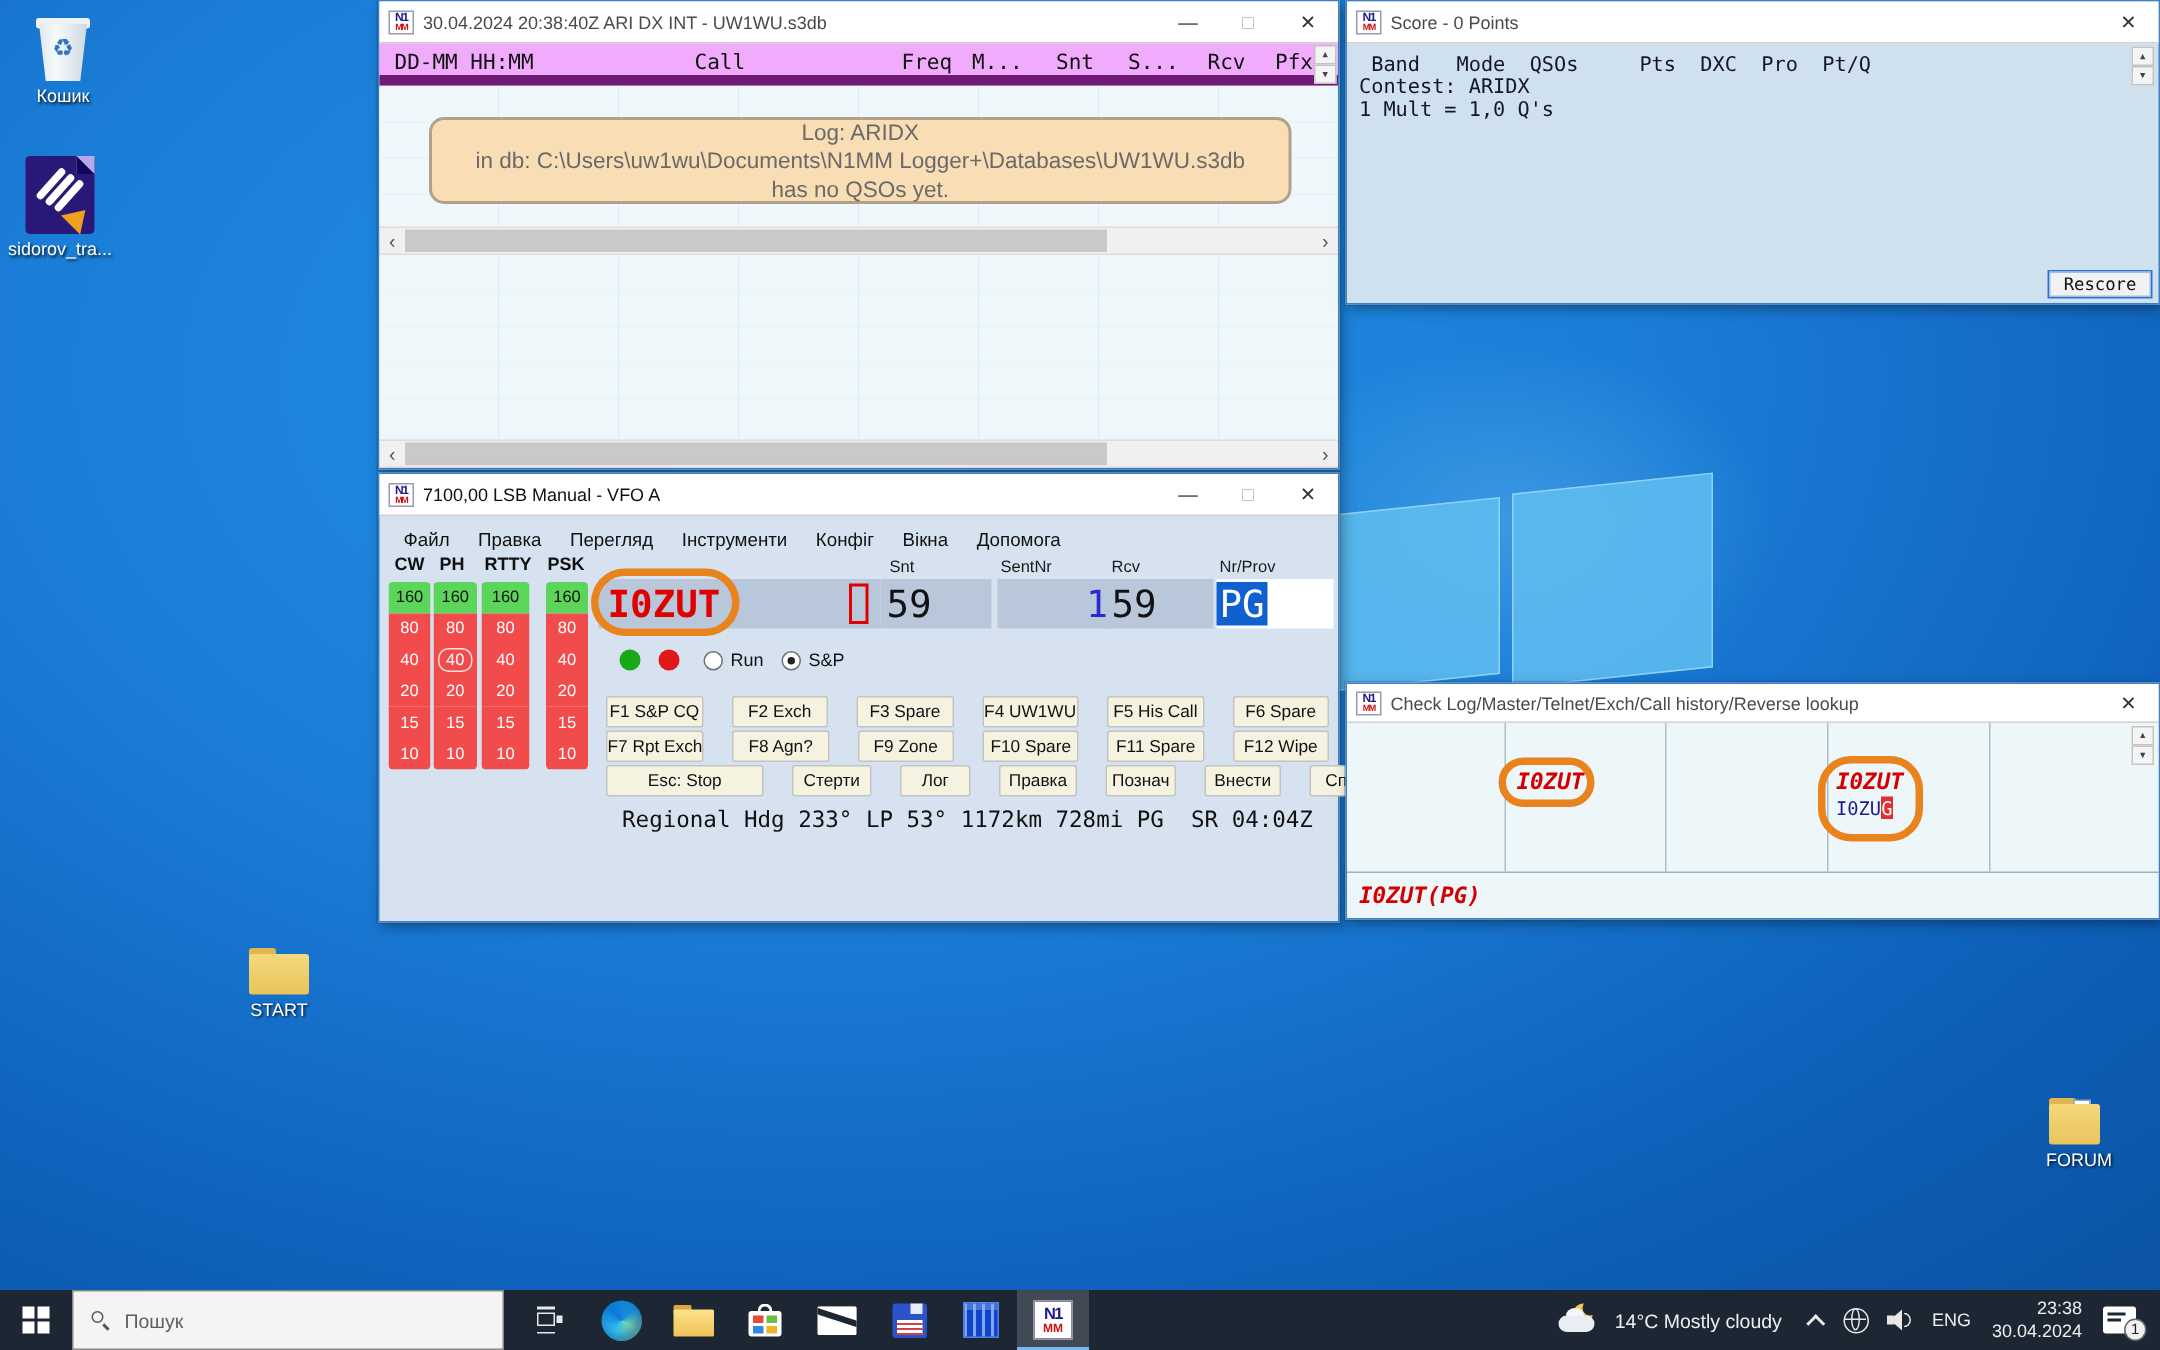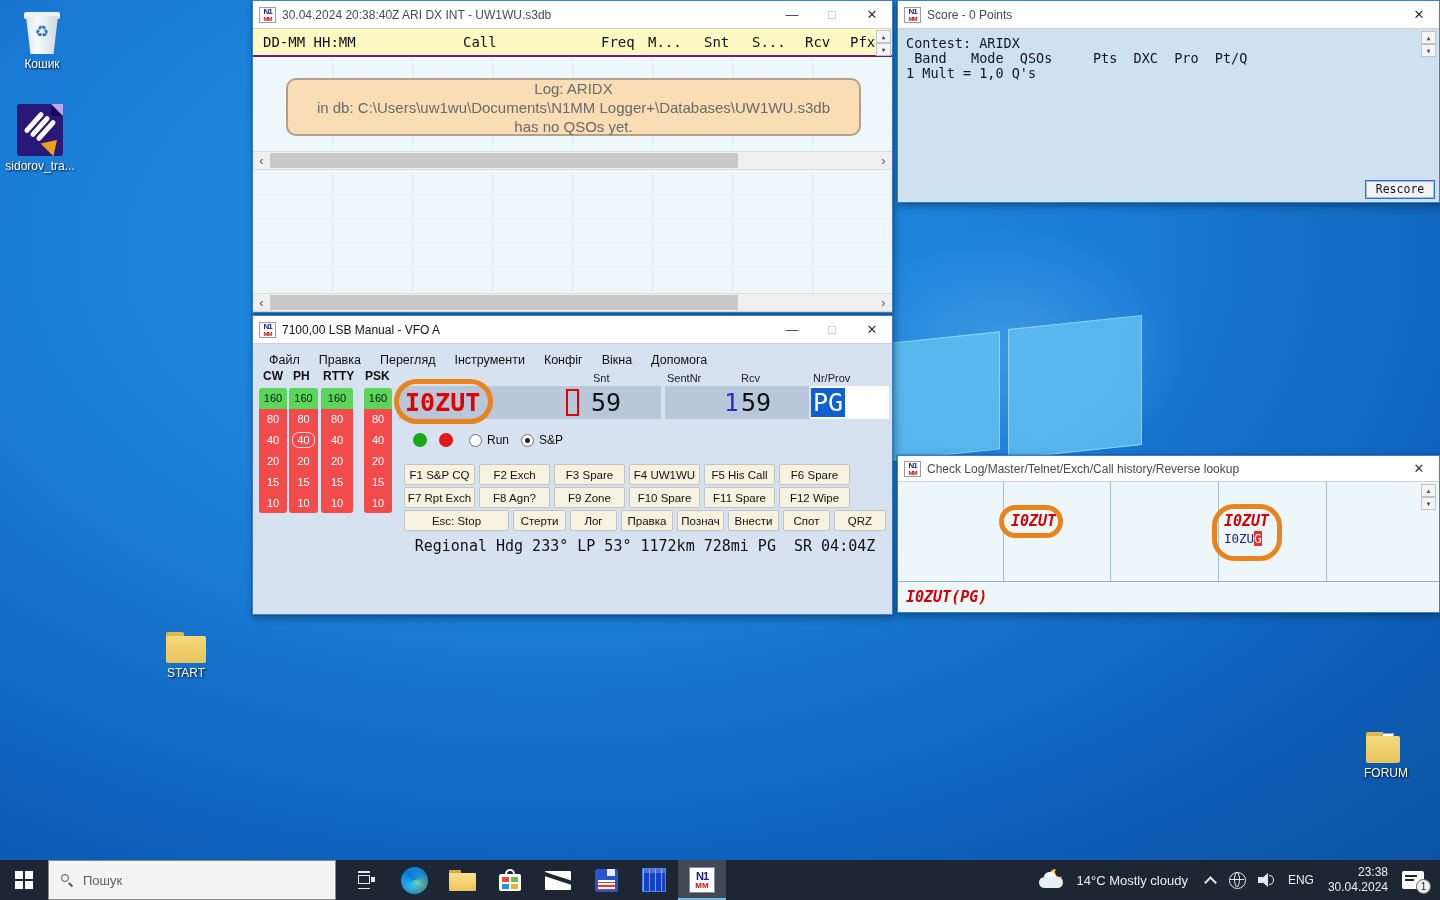--- a/index.html
+++ b/index.html
@@ -21,21 +21,21 @@
   .title-text.dark { color:#111; }
   .cap-btns { margin-left:auto; display:flex; height:100%; }
   .cap-btn { width:40px; height:100%; display:flex; align-items:center; justify-content:center; font-size:13px; color:#333; }
   .cap-btn.dim { color:#b5b5b5; }
   .mini-logo { width:17px; height:16px; background:#fff; border:1px solid #9a9ab0; font-family:"Liberation Sans",sans-serif; font-weight:bold; display:flex; flex-direction:column; align-items:center; justify-content:center; line-height:1; flex:none; }
   .mini-logo .t { font-size:8px; color:#1a1a8c; letter-spacing:-1px; }
   .mini-logo .b { font-size:6px; color:#cc1111; letter-spacing:-1px; }
 
   
   #log-win { left:252px; top:0; width:641px; height:313px; background:#eef7fa; }
-  #log-header { position:relative; height:28px; background:#fef9c3; border-bottom:2px solid #701a75; font-size:14px; color:#111; }
+  #log-header { position:relative; height:28px; background:#f0abfc; border-bottom:7px solid #701a75; font-size:14px; color:#111; }
   #log-header span { position:absolute; top:5px; white-space:pre; }
   .spinner { position:absolute; right:1px; top:1px; width:15px; display:flex; flex-direction:column; }
   .spinner div { height:13px; background:#f4f4f4; border:1px solid #c4c4c4; font-size:6px; color:#444; display:flex; align-items:center; justify-content:center; }
   .gridpane { position:absolute; left:0; width:639px; background:
       repeating-linear-gradient(90deg, transparent 0 79px, #dceef5 79px 80px),
       repeating-linear-gradient(180deg, transparent 0 23px, #e6f3f8 23px 24px), #eef7fa; }
   #msgbox { position:absolute; left:33px; top:20px; width:575px; height:58px; background:#f8ddb5; border:2px solid #b3a08b; border-radius:10px;
       display:flex; flex-direction:column; align-items:center; justify-content:center; color:#6a6a6a; font-size:15px; line-height:19px; }
   .hscroll { position:absolute; left:0; width:639px; height:19px; background:#f0f0f0; border-top:1px solid #dcdcdc; border-bottom:1px solid #dcdcdc; display:flex; align-items:center; }
   .hs-arrow { width:17px; height:100%; display:flex; align-items:center; justify-content:center; color:#555; font-size:13px; }
@@ -57,21 +57,21 @@
   .band-cell.green { background:#5bd65b; color:#111; }
   .band-cell.outl { position:relative; }
   .band-cell.outl::after { content:""; position:absolute; left:3px; right:3px; top:2px; bottom:2px; border:1.5px solid #ffdede; border-radius:7px; }
   .efield { position:absolute; top:70px; height:33px; background:#b9c7da; font-family:"DejaVu Sans Mono",monospace; font-size:25px; color:#111; display:flex; align-items:center; }
   .ann { position:absolute; border:5px solid #e8831d; border-radius:26px; pointer-events:none; }
   #cursor-box { position:absolute; left:313px; top:73px; width:13px; height:27px; border:2px solid #e00000; }
   .dot { position:absolute; top:117px; width:14px; height:14px; border-radius:50%; }
   .radio { position:absolute; top:118px; width:13px; height:13px; border-radius:50%; background:#fff; border:1px solid #707070; }
   .radio .in { position:absolute; left:3px; top:3px; width:5px; height:5px; border-radius:50%; background:#222; }
   .radio-lab { position:absolute; top:117px; font-size:12px; color:#111; }
-  .fk-row { position:absolute; left:151px; width:446px; display:flex; gap:4px; }
+  .fk-row { position:absolute; left:151px; width:482px; display:flex; gap:19px; }
   .fk { height:21px; background:#f6f2e0; border:1px solid #c3c3c3; border-radius:2px; font-size:11.5px; color:#111; display:flex; align-items:center; justify-content:center; flex:1; white-space:nowrap; }
   #info-line { position:absolute; left:151px; top:221px; width:482px; text-align:center; font-size:15px; color:#111; white-space:pre; }
   #entry-status { position:absolute; left:0; bottom:0; width:639px; height:22px; background:#d6e2f0; border-top:1px solid #b0bfd2; font-size:11.5px; color:#111; }
 
   
   #check-win { left:897px; top:455px; width:543px; height:158px; background:#edf7fa; }
   #check-title { height:26px; }
   #check-body { position:relative; height:100px; background:#edf7fa; border-bottom:1px solid #9ab2be; }
   .vdiv { position:absolute; top:0; width:1px; height:100%; background:#a8bfc9; }
   .chk-call { position:absolute; font-family:"DejaVu Sans Mono",monospace; font-weight:bold; font-style:italic; font-size:15px; color:#d40000; }
@@ -248,22 +248,22 @@
       <div class="mini-logo">
           <span class="t">N1</span>
           <span class="b">MM</span>
         </div>
       <div class="title-text">Score - 0 Points</div>
       <div class="cap-btns">
           <div class="cap-btn">✕</div>
         </div>
     </div>
     <div id="score-body" class="mono">
+      <div> Band   Mode  QSOs     Pts  DXC  Pro  Pt/Q</div>
       <div>Contest: ARIDX</div>
-      <div> Band   Mode  QSOs     Pts  DXC  Pro  Pt/Q</div>
       <div>1 Mult = 1,0 Q's</div>
       <div class="spinner" style="right:3px; top:2px;"><div>▲</div><div>▼</div></div>
       <div id="rescore-btn">Rescore</div>
     </div>
   </div>
 
   <div class="win" id="entry-win">
     <div class="titlebar">
       <div class="mini-logo">
           <span class="t">N1</span>

